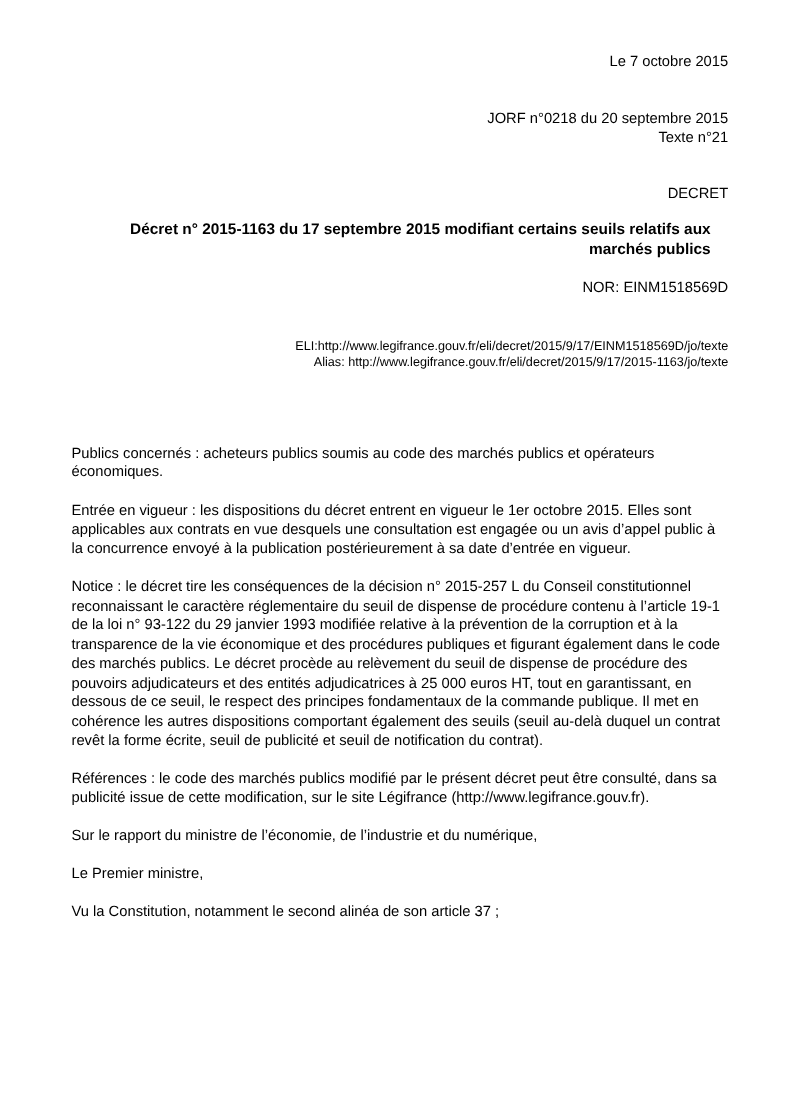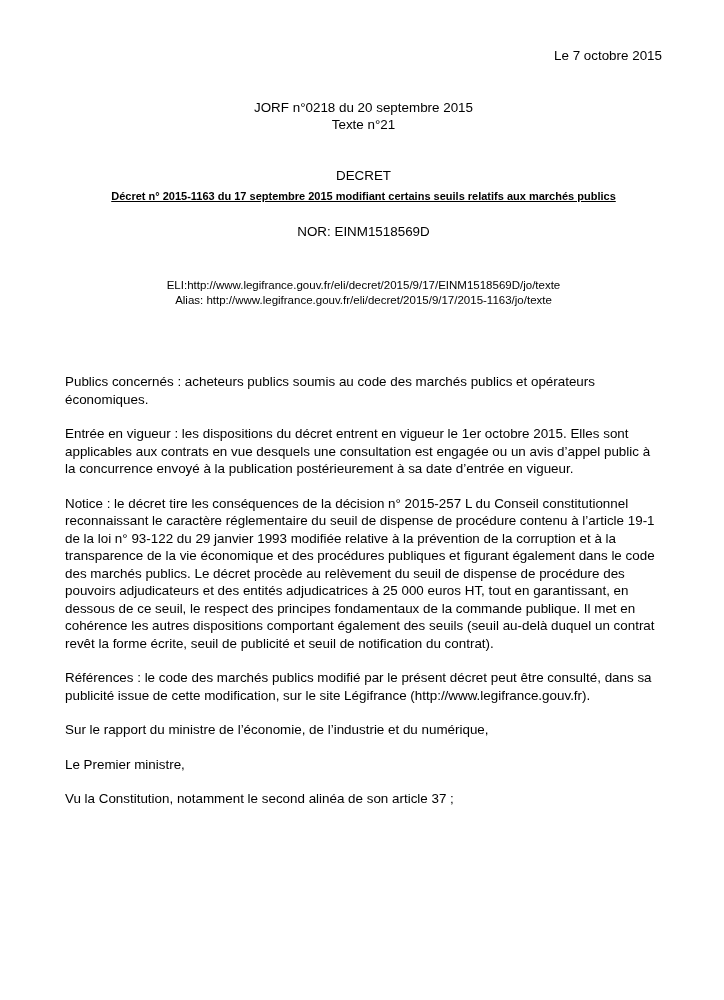--- a/index.html
+++ b/index.html
@@ -18,36 +18,35 @@
     font-size: 13.4px;
     line-height: 17.5px;
     padding: 47px 62px 0 65px;
     overflow: hidden;
   }
   .date-line {
     text-align: right;
     margin: 0;
   }
   .centered {
-    text-align: center;
+    text-align: right;
   }
   .jorf-line {
     margin-top: 34px;
   }
   .texte-line {
   }
   .doctype-line {
     margin-top: 33px;
   }
   .decree-title {
-    margin: 4px;
-    font-size: 11px;
+    margin: 16px;
+    font-size: 14px;
     font-weight: bold;
     line-height: 17.5px;
-    text-decoration: underline;
   }
   .nor-line {
     margin-top: 17px;
   }
   .eli-block {
     margin-top: 38px;
     font-size: 11.5px;
     line-height: 15px;
   }
   .body-text {

